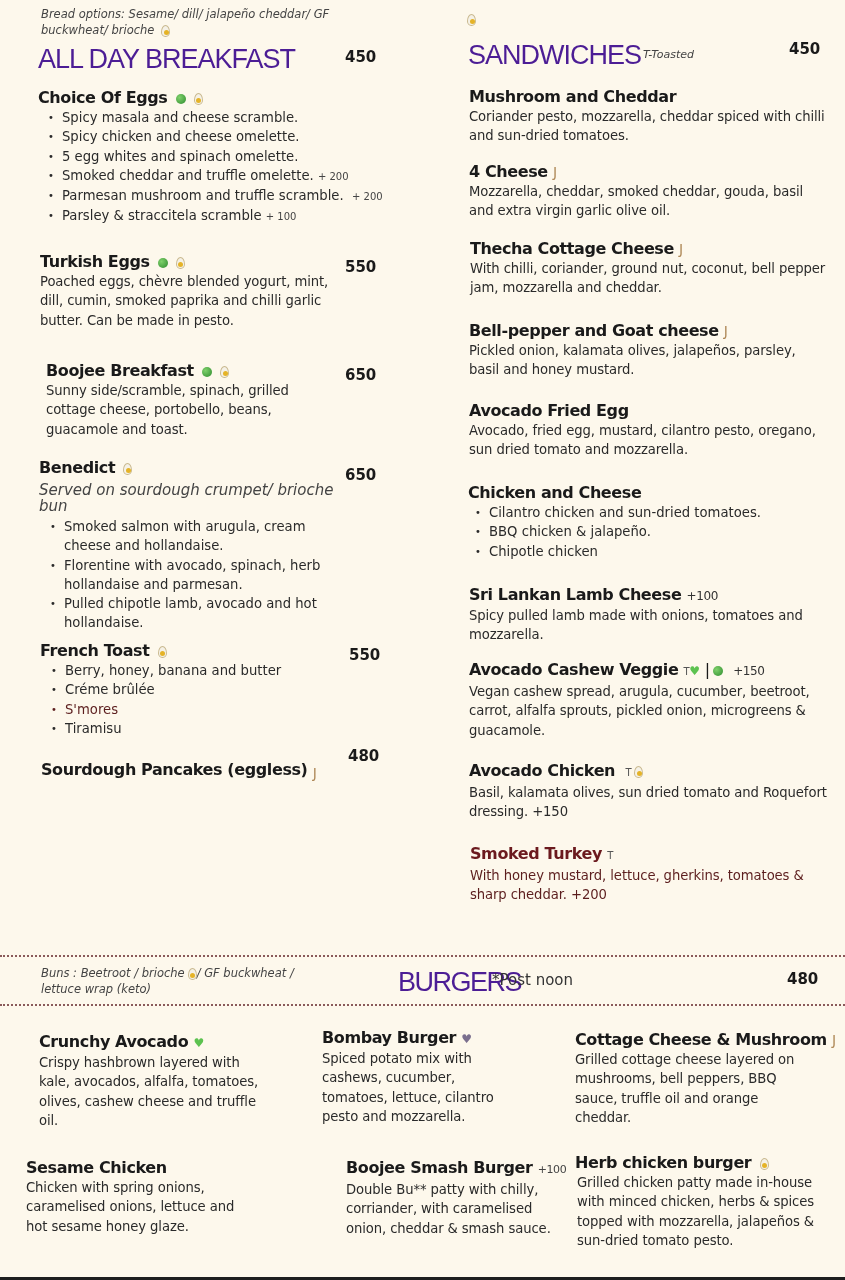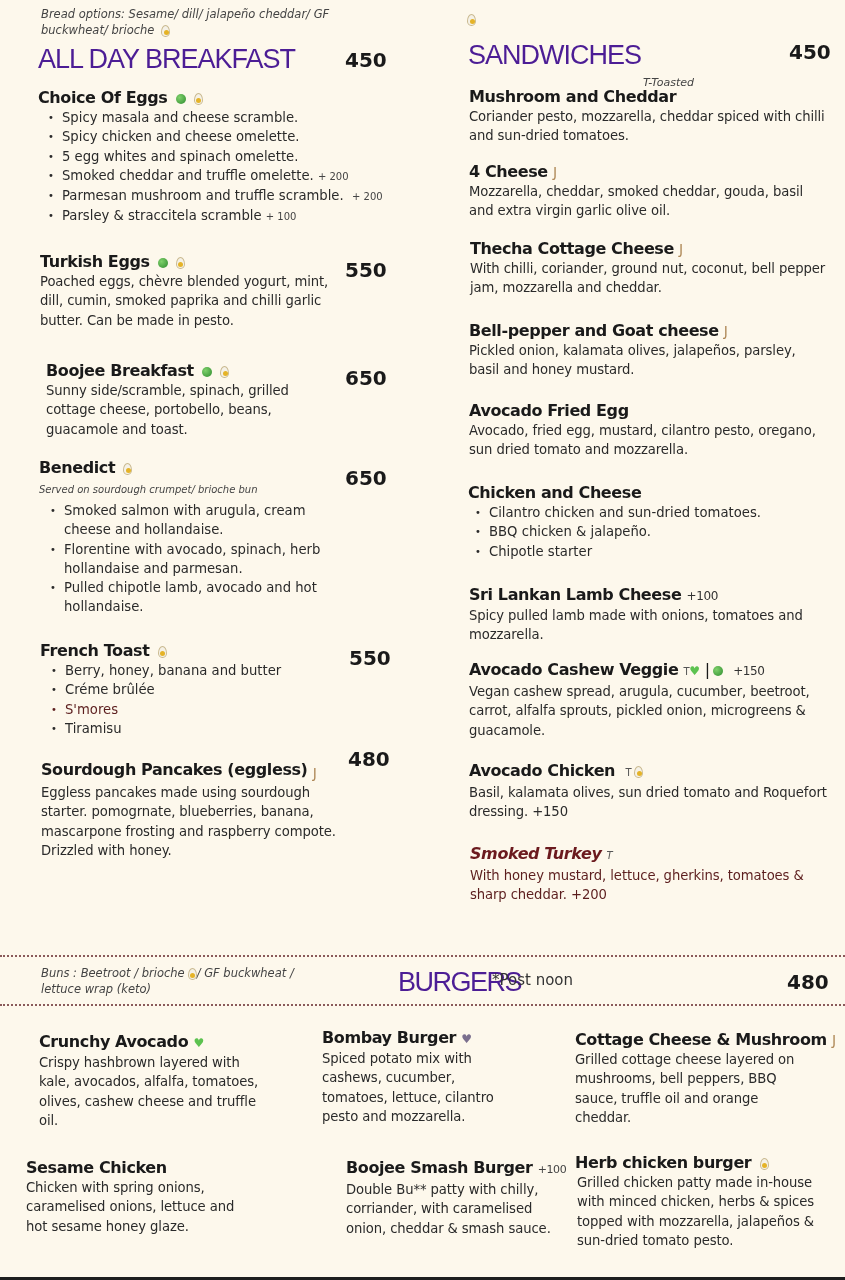--- a/index.html
+++ b/index.html
@@ -9,23 +9,23 @@
     font-family: "DejaVu Sans", sans-serif;
     color: #1a1a1a;
     position: relative;
   }
   .abs { position: absolute; }
   .note { font-style: italic; font-size: 11.5px; color: #444; line-height: 16px; }
   .section-title {
     font-family: "Liberation Sans", sans-serif;
     font-size: 27px; color: #4c1d95; letter-spacing: -1px; line-height: 30px;
   }
-  .price { font-weight: bold; font-size: 20px; color: #1a1a1a; }
+  .price { font-weight: bold; font-size: 15px; color: #1a1a1a; }
   .item-title { font-weight: bold; font-size: 16px; line-height: 20px; letter-spacing: -0.4px; white-space: nowrap; }
-  .item-title.maroon { color: #6b1a1e; font-style: italic; }
+  .item-title.maroon { color: #6b1a1e; }
   .desc { font-size: 13.2px; line-height: 19.3px; color: #2a2a2a; letter-spacing: -0.1px; }
   .desc.maroon { color: #5c1e1e; }
   ul.bullets { margin: 0; padding: 0 0 0 24px; list-style: none; font-size: 13.2px; line-height: 19.3px; color: #2a2a2a; }
   ul.bullets li { position: relative; }
   ul.bullets li::before { content: "•"; position: absolute; left: -14px; font-size: 10px; }
   .small { font-size: 10px; font-weight: normal; color: #444; }
   .extra { font-size: 12px; font-weight: normal; color: #333; }
   .icon { display: inline-block; vertical-align: middle; margin-left: 3px; }
   .veg-dot { width: 10px; height: 10px; border-radius: 50%; background: radial-gradient(circle at 35% 35%, #7fd16b, #2e8b2e); }
   .egg { width: 9px; height: 12px; border-radius: 50% 50% 48% 48% / 60% 60% 40% 40%; background: #f5f1e6; border: 1px solid #c9b98f; position: relative; box-sizing: border-box; }
@@ -82,21 +82,21 @@
   </div>
   <div class="desc">Sunny side/scramble, spinach, grilled cottage cheese, portobello, beans, guacamole and toast.</div>
 </div>
 <div class="abs price" style="left:345px; top:366px;">650</div>
 
 <div class="abs" style="left:39px; top:458px; width:300px;">
   <div class="item-title">
     <span>Benedict</span>
     <span class="icon egg"></span>
   </div>
-  <div class="note" style="font-size:10px; margin-top:4px; margin-bottom:3px;">Served on sourdough crumpet/ brioche bun</div>
+  <div class="note" style="font-size:15px; margin-top:4px; margin-bottom:3px;">Served on sourdough crumpet/ brioche bun</div>
   <ul class="bullets" style="padding-left:25px;">
     <li>Smoked salmon with arugula, cream cheese and hollandaise.</li>
     <li>Florentine with avocado, spinach, herb hollandaise and parmesan.</li>
     <li>Pulled chipotle lamb, avocado and hot hollandaise.</li>
   </ul>
 </div>
 <div class="abs price" style="left:345px; top:466px;">650</div>
 
 <div class="abs" style="left:40px; top:641px; width:300px;">
   <div class="item-title">
@@ -111,28 +111,27 @@
   </ul>
 </div>
 <div class="abs price" style="left:349px; top:646px;">550</div>
 
 <div class="abs price" style="left:348px; top:747px;">480</div>
 <div class="abs" style="left:41px; top:760px; width:300px;">
   <div class="item-title">
     <span>Sourdough Pancakes (eggless)</span>
     <span class="jain" style="vertical-align:-3px;">J</span>
   </div>
-  <div class="desc">Eggless pancakes made using sourdough starter. pomogrnate, blueberries, banana, mascarpone frosting and raspberry compote. Drizzled with honey.</div>
 </div>
 
 <div class="abs note" style="left:464px; top:11px; width:380px; white-space:nowrap;">
   <span class="icon egg"></span>
 </div>
 <div class="abs section-title" style="left:468px; top:40px;">SANDWICHES</div>
-<div class="abs note" style="left:643px; top:47px; font-size:11px;margin-top:28px;">T-Toasted</div>
+<div class="abs note" style="left:643px; top:47px; font-size:11px;">T-Toasted</div>
 <div class="abs price" style="left:789px; top:40px;">450</div>
 
 <div class="abs" style="left:469px; top:87px; width:360px;">
   <div class="item-title">Mushroom and Cheddar</div>
   <div class="desc">Coriander pesto, mozzarella, cheddar spiced with chilli and sun-dried tomatoes.</div>
 </div>
 
 <div class="abs" style="left:469px; top:162px; width:360px;">
   <div class="item-title"><span>4 Cheese</span> <span class="jain">J</span></div>
   <div class="desc">Mozzarella, cheddar, smoked cheddar, gouda, basil and extra virgin garlic olive oil.</div>
@@ -151,21 +150,21 @@
 <div class="abs" style="left:469px; top:401px; width:360px;">
   <div class="item-title">Avocado Fried Egg</div>
   <div class="desc">Avocado, fried egg, mustard, cilantro pesto, oregano, sun dried tomato and mozzarella.</div>
 </div>
 
 <div class="abs" style="left:468px; top:483px; width:360px;">
   <div class="item-title">Chicken and Cheese</div>
   <ul class="bullets" style="padding-left:21px;">
     <li>Cilantro chicken and sun-dried tomatoes.</li>
     <li>BBQ chicken &amp; jalapeño.</li>
-    <li>Chipotle starter</li>
+    <li>Chipotle chicken</li>
   </ul>
 </div>
 
 <div class="abs" style="left:469px; top:585px; width:360px;">
   <div class="item-title"><span>Sri Lankan Lamb Cheese</span> <span class="extra">+100</span></div>
   <div class="desc">Spicy pulled lamb made with onions, tomatoes and mozzarella.</div>
 </div>
 
 <div class="abs" style="left:469px; top:660px; width:360px;">
   <div class="item-title">

